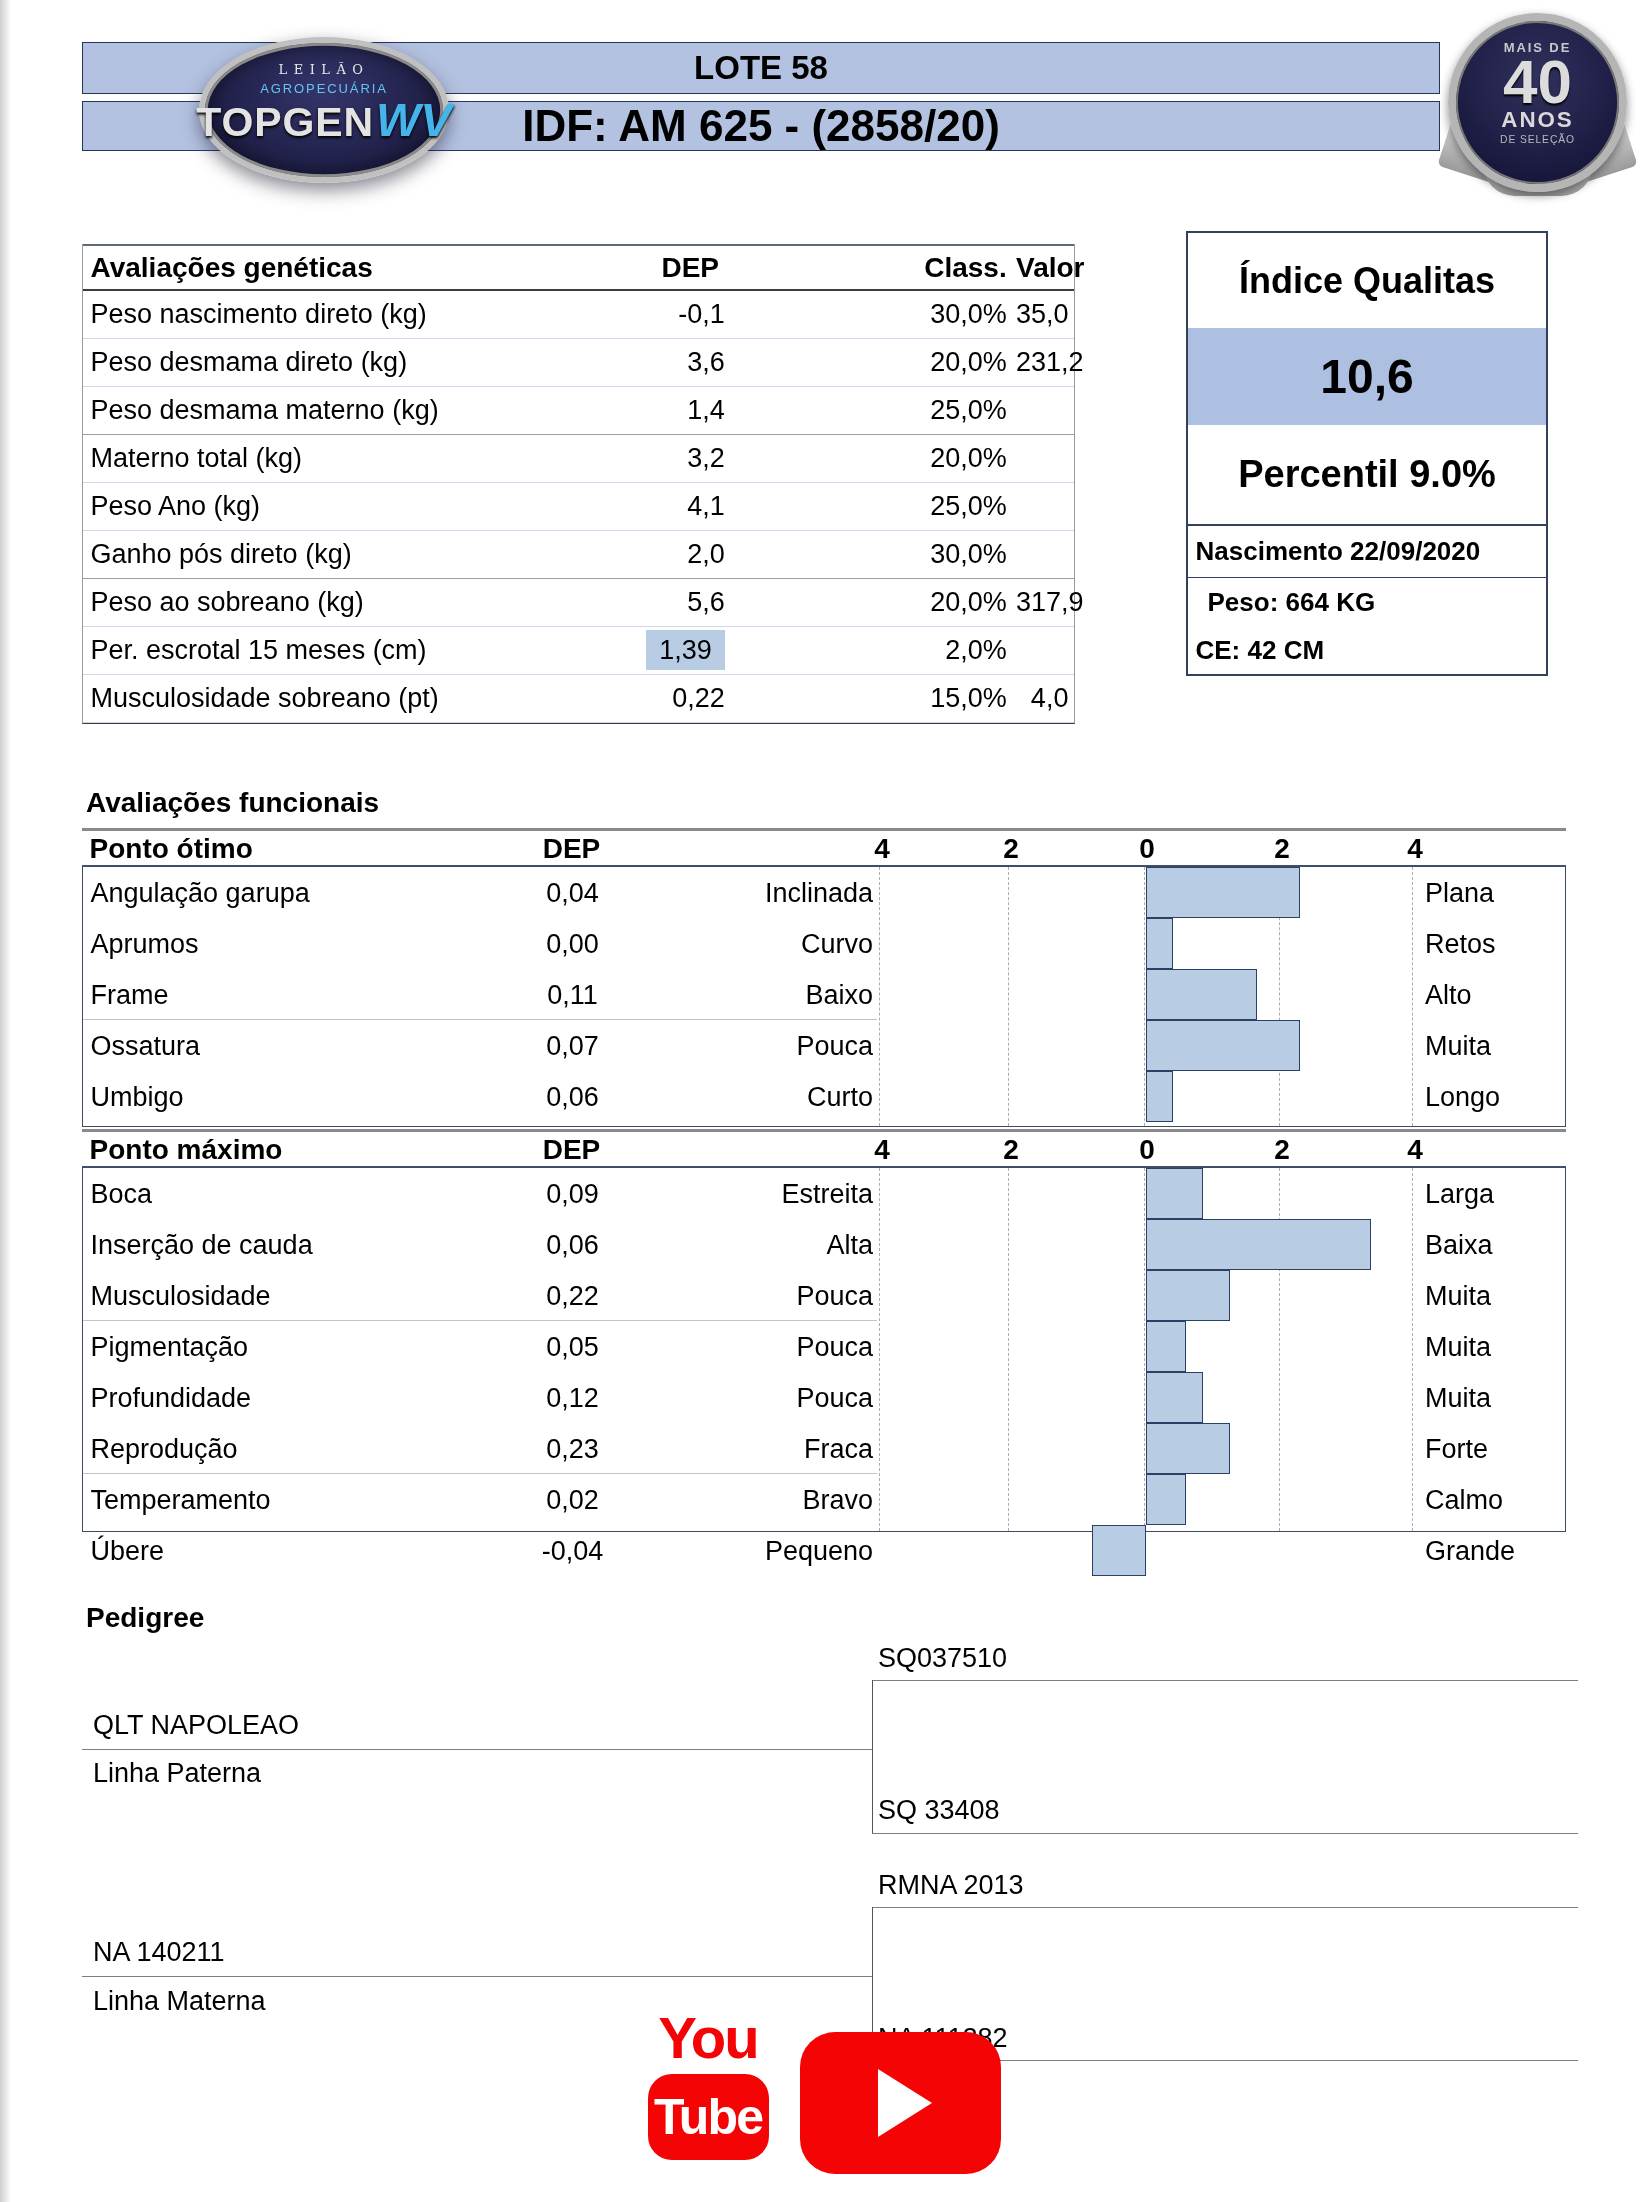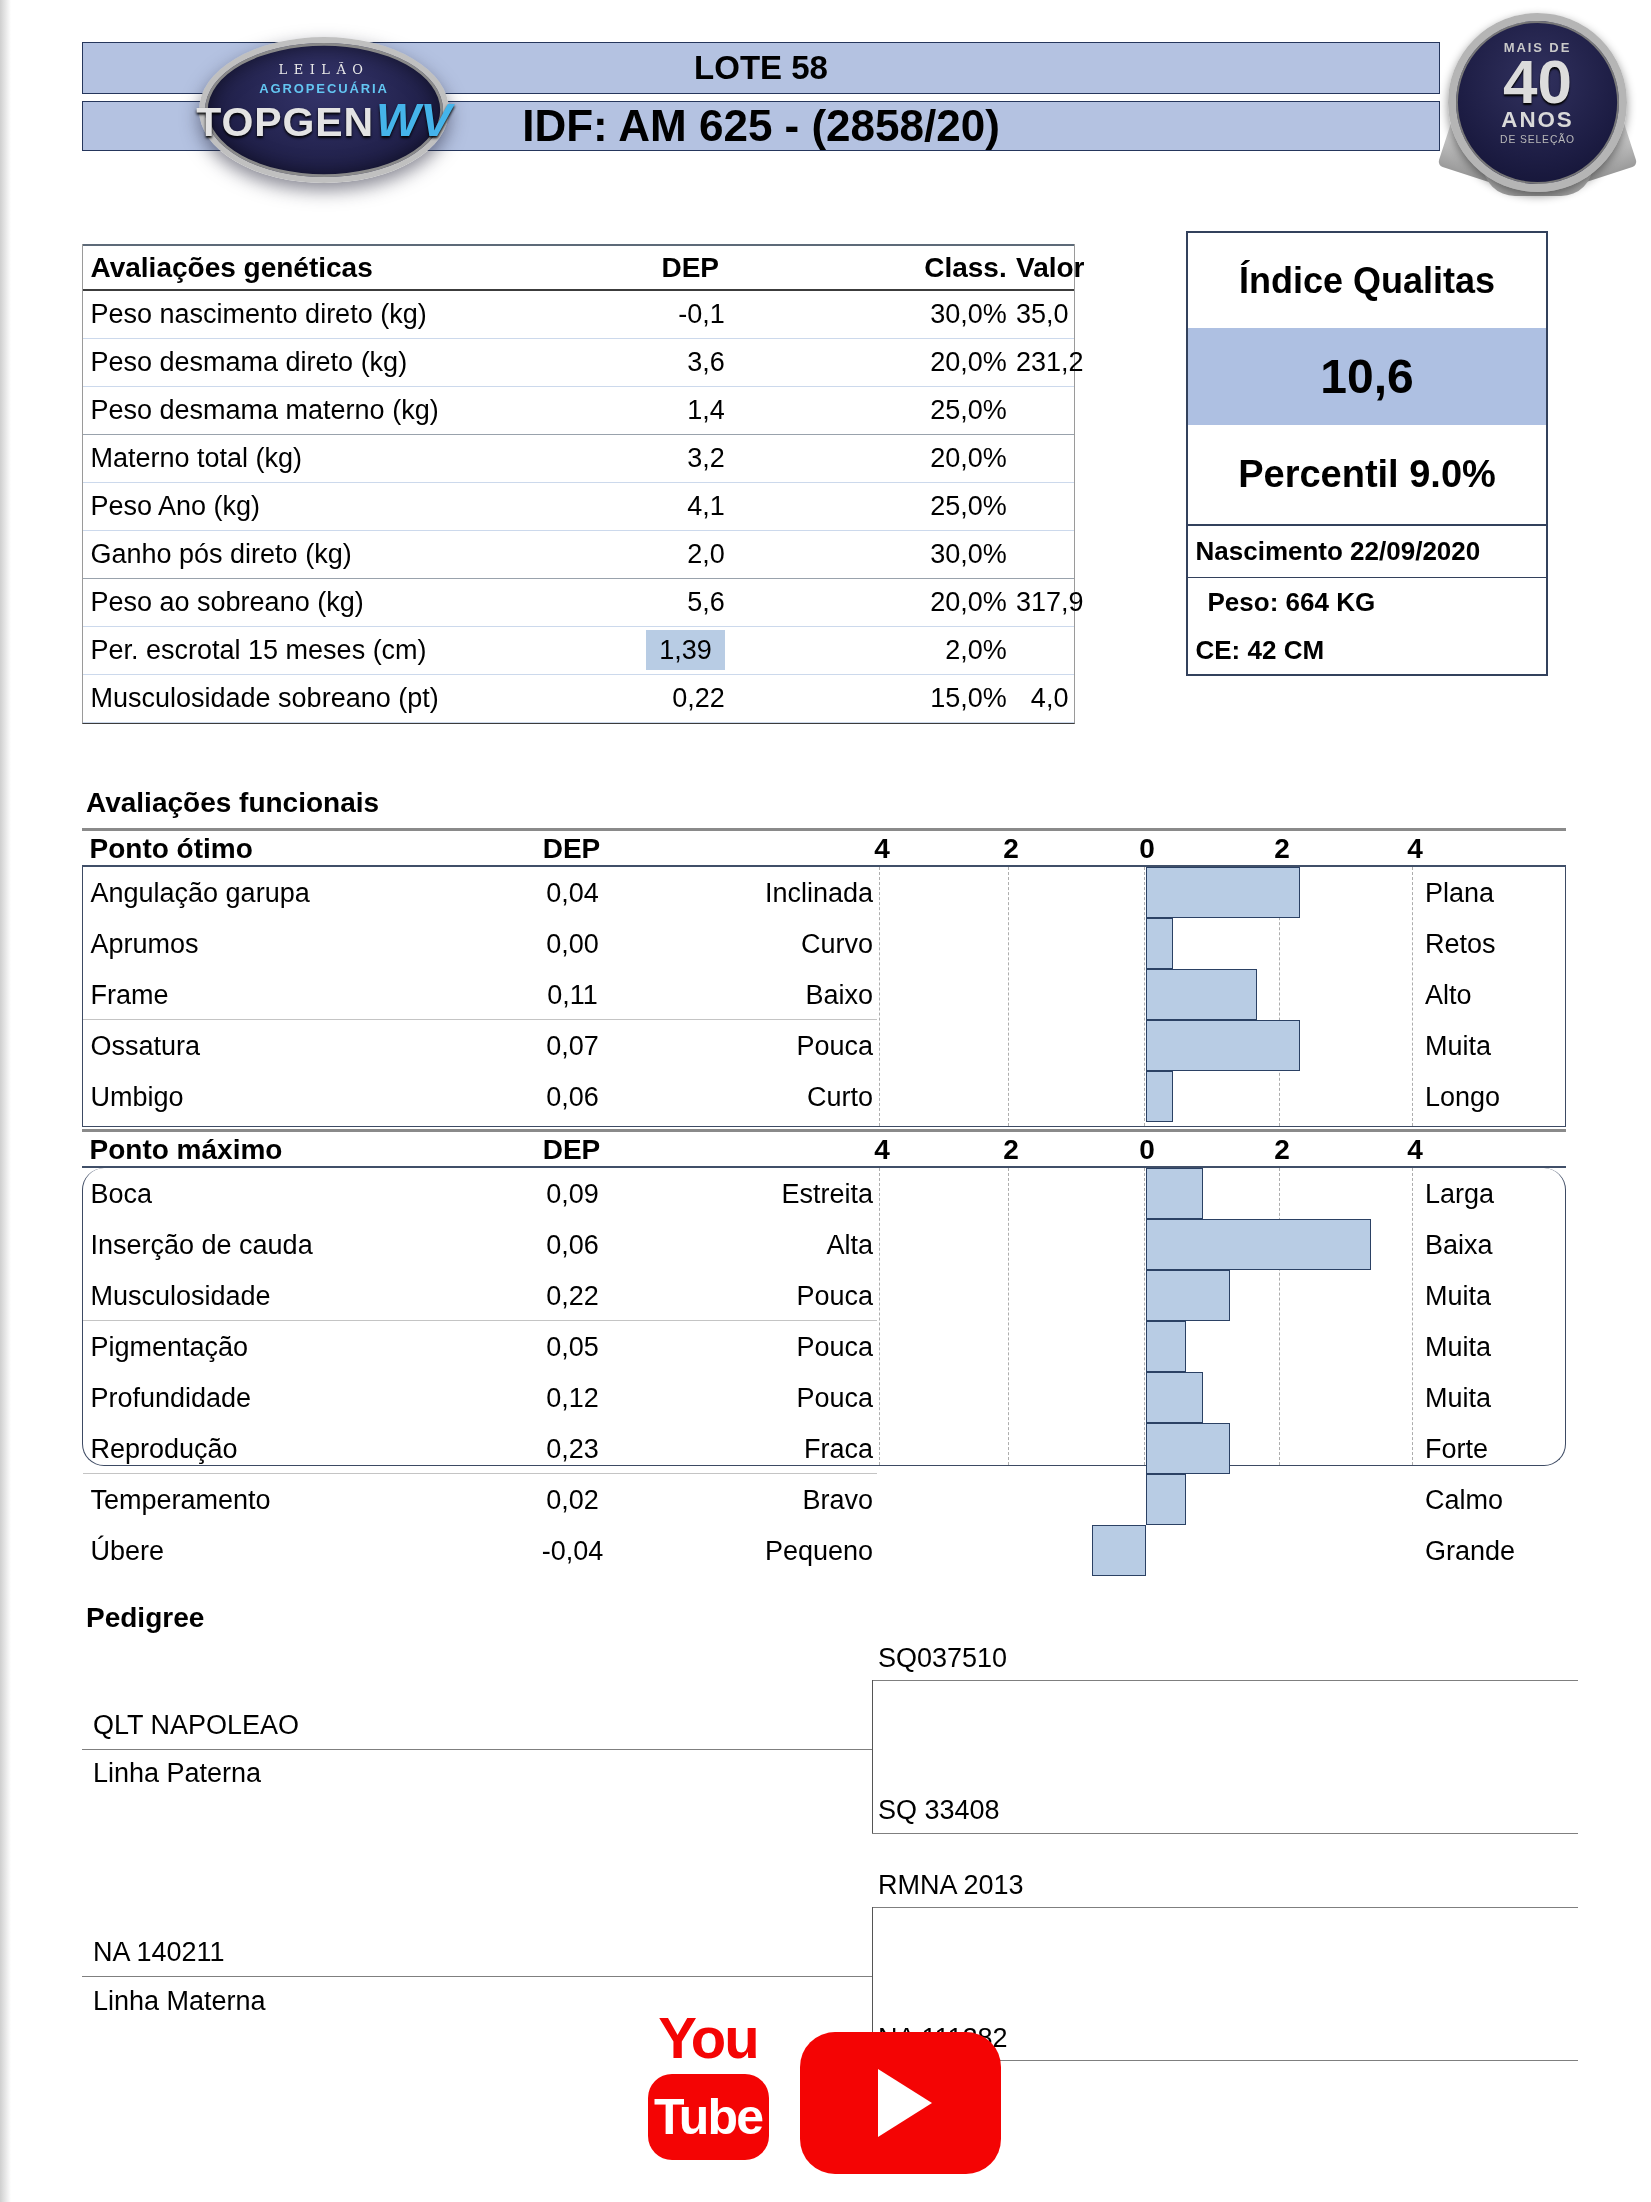--- a/index.html
+++ b/index.html
@@ -13,21 +13,21 @@
         box-sizing:border-box;display:flex;align-items:center;justify-content:center;font-weight:bold;}
   .hbar1{top:42px;height:52px;font-size:33px;}
   .hbar2{top:101px;height:50px;font-size:44px;}
 
   
   .logo{position:absolute;left:199px;top:37px;width:250px;height:146px;border-radius:50%;
         background:radial-gradient(ellipse at 50% 35%, #34346a 0%, #23234e 55%, #141335 100%);
         border:6.5px solid #c0c0c0;box-sizing:border-box;text-align:center;z-index:6;
         box-shadow:0 7.5px 18.6px rgba(40,40,60,.55), inset 0 0 0 2.8px #8a8a8a, inset 0 0 22.4px rgba(0,0,0,.6);}
   .logo .l1{margin-top:18.6px;font-size:13px;letter-spacing:6.5px;color:#e8e8e8;font-family:"DejaVu Serif",serif;}
-  .logo .l2{font-size:13px;letter-spacing:1.9px;color:#63c6f2;font-weight:bold;margin-top:7.5px;line-height:9.3px;}
+  .logo .l2{font-size:13px;letter-spacing:1.9px;color:#63c6f2;font-weight:normal;margin-top:7.5px;line-height:9.3px;}
   .logo .l3row{margin-top:-1.9px;display:flex;justify-content:center;align-items:baseline;}
   .logo .l3{font-size:41px;font-weight:bold;color:#e3e3e3;letter-spacing:0.9px;text-shadow:0 1.9px 2.8px #000;}
   .logo .l4{font-size:47px;font-weight:bold;font-style:italic;color:#45b4ea;margin-left:1.9px;text-shadow:0 1.9px 2.8px #000;}
 
   
   .badge{position:absolute;left:1448px;top:13px;width:179px;height:186px;z-index:5;}
   .badge .ribbon{position:absolute;width:67px;height:54px;top:110px;background:linear-gradient(#e8e8e8,#9a9a9a);}
   .badge .ribbon-l{left:-3.7px;transform:rotate(18deg);border-radius:5.6px;}
   .badge .ribbon-r{right:-3.7px;transform:rotate(-18deg);border-radius:5.6px;}
   .badge .ribbon-c{position:absolute;left:35px;top:138px;width:110px;height:45px;
@@ -71,21 +71,21 @@
   .sec-title{position:absolute;left:86px;top:787px;font-weight:bold;font-size:28px;}
   .ftable{position:absolute;left:82px;width:1484px;box-sizing:border-box;}
   .ftable.fot{top:828px;} .ftable.fmx{top:1129px;}
   .fhead{position:relative;height:39px;border-top:3.7px solid #8a8a8a;border-bottom:2.8px solid #404f68;
         box-sizing:border-box;font-weight:bold;font-size:28px;}
   .fhead .ftitle{position:absolute;left:7.5px;top:1.9px;}
   .fhead .fdepl{position:absolute;left:415px;width:149px;text-align:center;top:1.9px;}
   .fhead .tick{position:absolute;top:1.9px;transform:translateX(-50%);}
   .tick.t0{left:800px;} .tick.t1{left:929px;} .tick.t2{left:1065px;} .tick.t3{left:1200px;} .tick.t4{left:1333px;}
   .fdata{position:relative;border:1.9px solid #3d4a63;border-top:none;box-sizing:border-box;}
-  .fot .fdata{height:260px;} .fmx .fdata{height:298px;border-radius:22px;}
+  .fot .fdata{height:260px;} .fmx .fdata{height:364px;}
   .gline{position:absolute;top:0;bottom:0;width:0;border-left:1.9px dashed #adadad;z-index:1;}
   .gl0{left:796px;} .gl1{left:925px;} .gl2{left:1061px;} .gl3{left:1196px;} .gl4{left:1329px;}
   .frow{position:relative;height:51px;font-size:27px;}
   .frow .ftrait{position:absolute;left:7.5px;top:50%;transform:translateY(-50%);white-space:nowrap;}
   .frow .fdep{position:absolute;left:415px;width:149px;text-align:center;top:50%;transform:translateY(-50%);}
   .frow .fldesc{position:absolute;left:550px;width:240px;text-align:right;top:50%;transform:translateY(-50%);}
   .frow .frdesc{position:absolute;left:1342px;width:140px;top:50%;transform:translateY(-50%);}
   .frow .bar{position:absolute;top:0;height:51px;background:#b8cce4;border:1.9px solid #2b4164;box-sizing:border-box;z-index:2;}
   .frow.gsep::after{content:"";position:absolute;left:0;top:50px;width:794px;border-top:0.9px solid #c4c4c4;}
 

